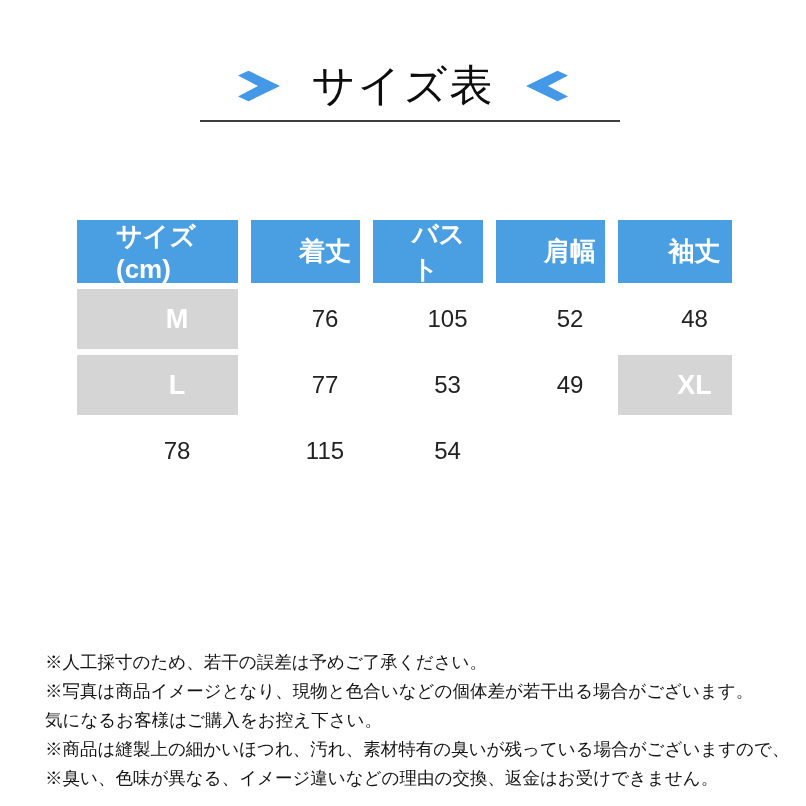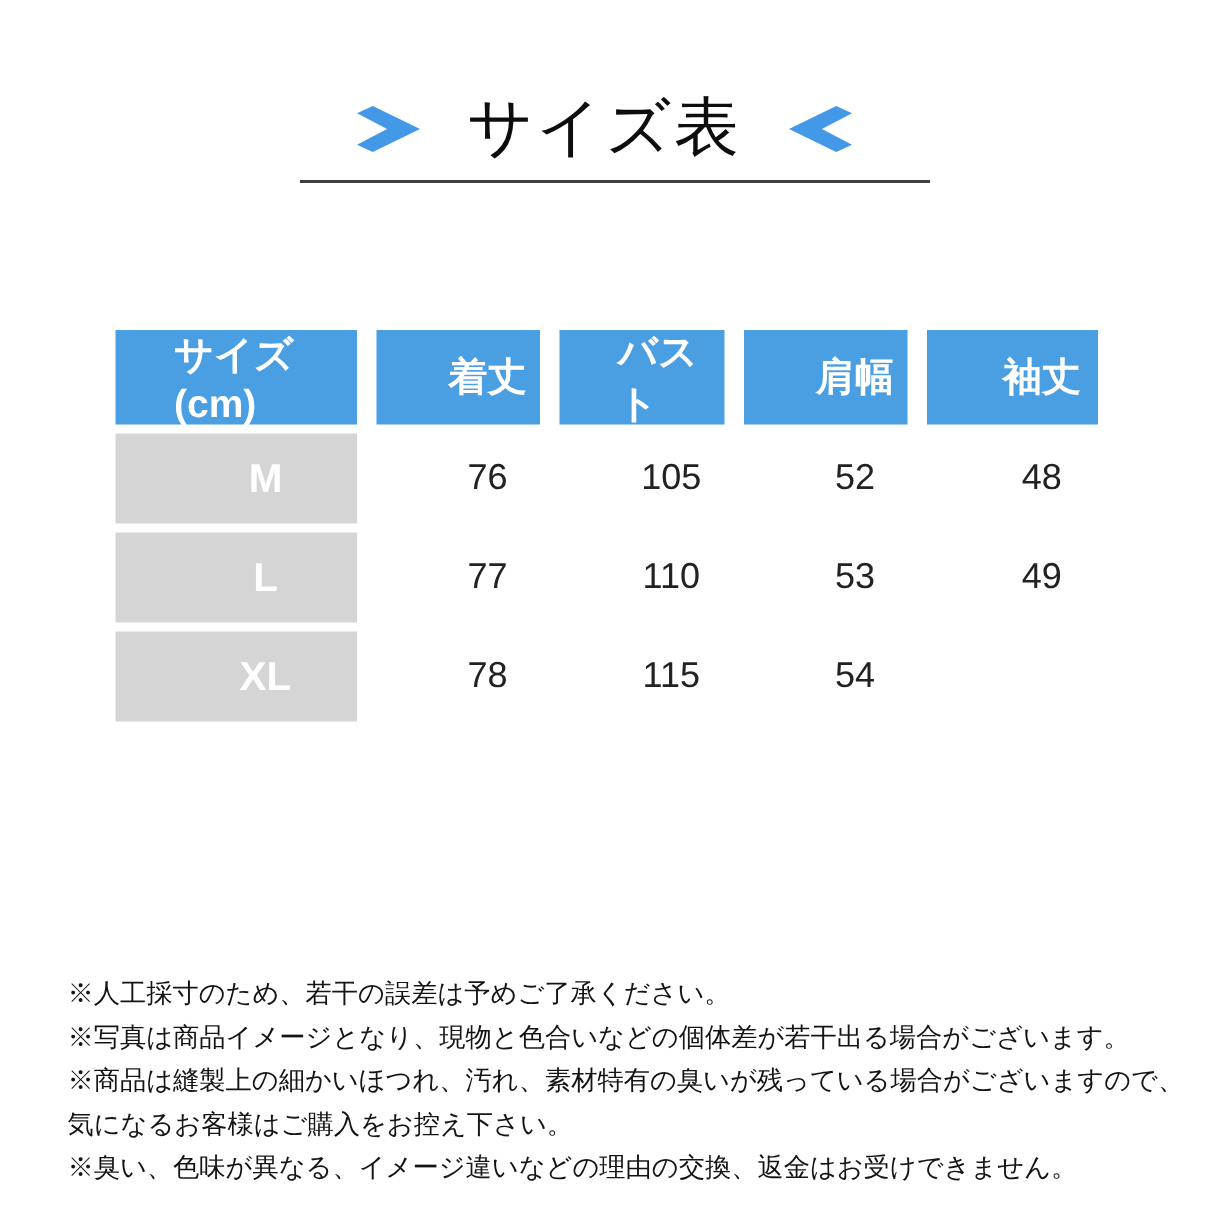--- a/index.html
+++ b/index.html
@@ -111,31 +111,30 @@
     <div class="cell head">袖丈</div>
 
     <div class="cell size-label">M</div>
     <div class="cell value">76</div>
     <div class="cell value">105</div>
     <div class="cell value">52</div>
     <div class="cell value">48</div>
 
     <div class="cell size-label">L</div>
     <div class="cell value">77</div>
-    <div class="cell value">110</div>
     <div class="cell value">53</div>
     <div class="cell value">49</div>
 
     <div class="cell size-label">XL</div>
     <div class="cell value">78</div>
     <div class="cell value">115</div>
     <div class="cell value">54</div>
   </div>
 
   <div class="notes">
     <div>※人工採寸のため、若干の誤差は予めご了承ください。</div>
     <div>※写真は商品イメージとなり、現物と色合いなどの個体差が若干出る場合がございます。</div>
+    <div>気になるお客様はご購入をお控え下さい。</div>
     <div>※商品は縫製上の細かいほつれ、汚れ、素材特有の臭いが残っている場合がございますので、</div>
-    <div>気になるお客様はご購入をお控え下さい。</div>
     <div>※臭い、色味が異なる、イメージ違いなどの理由の交換、返金はお受けできません。</div>
   </div>
 
 </div>
 
 </body></html>

